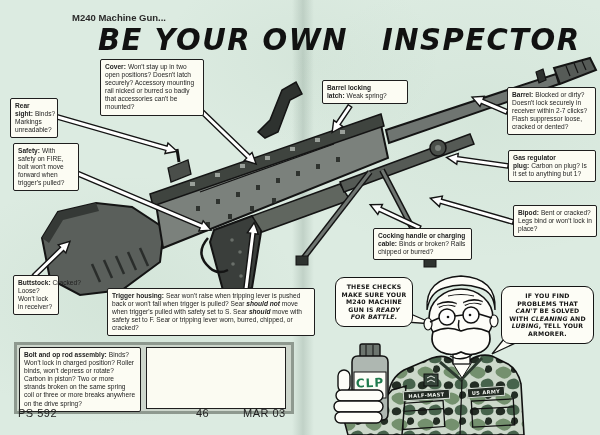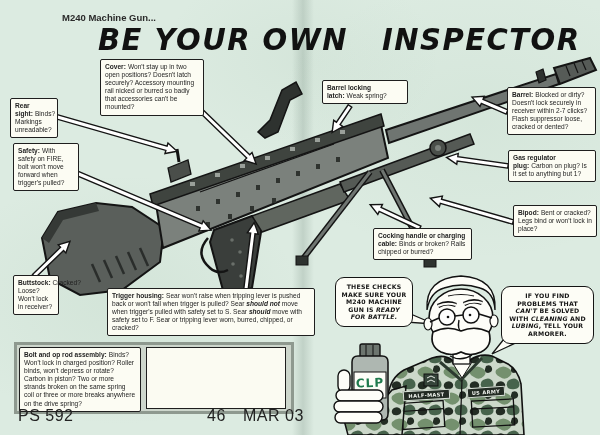--- a/index.html
+++ b/index.html
@@ -6,21 +6,21 @@
   .page{position:relative;width:600px;height:435px;overflow:hidden;
     background:#dcebe1;
     background-image:
       radial-gradient(260px 180px at 120px 300px, rgba(130,170,140,0.10), rgba(0,0,0,0) 70%),
       radial-gradient(300px 200px at 480px 120px, rgba(130,170,140,0.08), rgba(0,0,0,0) 70%),
       radial-gradient(200px 140px at 300px 60px, rgba(120,160,130,0.07), rgba(0,0,0,0) 70%);
     font-family:"Liberation Sans", sans-serif;color:#1c1c1c;}
   .gutter{position:absolute;left:292px;top:0;width:22px;height:435px;
     background:linear-gradient(to right, rgba(0,0,0,0), rgba(70,95,82,0.18) 50%, rgba(0,0,0,0));}
   .art{position:absolute;left:0;top:0;}
-  .kicker{position:absolute;left:14px;top:12px;font-size:9.5px;font-weight:bold;color:#2a2a2a;padding-left:48px;}
+  .kicker{position:absolute;left:24px;top:12px;font-size:9.5px;font-weight:bold;color:#2a2a2a;padding-left:48px;}
   .title{position:absolute;left:98px;top:22px;margin:0;font-family:"DejaVu Sans", sans-serif;
     font-style:italic;font-weight:800;font-size:29px;letter-spacing:1.5px;color:#111;
     display:flex;gap:34px;white-space:nowrap;transform:scaleY(1.05);}
   .callout{position:absolute;background:#fcfcf3;border:1px solid #1e1e1e;border-radius:2px;
     padding:3px 4px;font-size:6.6px;line-height:8.1px;color:#1e1e1e;box-sizing:border-box;}
   .callout .cl{font-weight:bold;margin-right:2px;}
   .callout .em{font-weight:bold;font-style:italic;}
   .panel{position:absolute;left:14px;top:342px;width:280px;height:72px;background:#cdd6cc;
     border:3px solid #8e998f;box-sizing:border-box;}
   .panel-img{position:absolute;left:146px;top:347px;width:140px;height:62px;background:#fbfbf2;
@@ -28,21 +28,21 @@
   .bubble{position:absolute;background:#fdfdf6;border:1.3px solid #141414;border-radius:9px;
     padding:5px 4px;font-family:"DejaVu Sans", sans-serif;font-weight:bold;font-size:6.2px;
     line-height:7.6px;text-align:center;letter-spacing:0.2px;color:#141414;box-sizing:border-box;}
   .bubble .bem{font-style:italic;}
   .tape{position:absolute;background:#232b24;color:#f2f5f0;border:1px solid #d9e2d8;
     font-family:"DejaVu Sans", sans-serif;font-weight:bold;font-size:5px;line-height:8px;
     text-align:center;letter-spacing:0.4px;box-sizing:border-box;}
   .clp{position:absolute;left:354px;top:376px;width:32px;text-align:center;
     font-family:"DejaVu Sans", sans-serif;font-weight:800;font-size:12px;letter-spacing:1px;
     color:#1f7a4d;transform:rotate(-2deg);}
-  .footer-item{position:absolute;top:407px;font-size:16px;color:#222;letter-spacing:0.5px;}
+  .footer-item{position:absolute;top:407px;font-size:11px;color:#222;letter-spacing:0.5px;}
 </style>
 </head>
 <body>
 
 <div class="page">
 
   <div class="gutter"></div>
 
   <svg class="art" width="600" height="435" viewBox="0 0 600 435">
     <defs>
@@ -294,16 +294,16 @@
   </div>
   <div class="bubble" style="left:501px;top:286px;width:93px">
     <span>IF YOU FIND PROBLEMS THAT </span><span class="bem">CAN'T</span><span> BE SOLVED WITH </span><span class="bem">CLEANING</span><span> AND </span><span class="bem">LUBING</span><span>, TELL YOUR ARMORER.</span>
   </div>
 
   <div class="tape" style="left:403px;top:390px;width:47px;transform:rotate(-3deg)">HALF-MAST</div>
   <div class="tape" style="left:467px;top:387px;width:38px;transform:rotate(-4deg)">US ARMY</div>
   <div class="clp">CLP</div>
 
   <span class="footer-item" style="left:18px">PS 592</span>
-  <span class="footer-item" style="left:207px">46</span>
+  <span class="footer-item" style="left:196px">46</span>
   <span class="footer-item" style="left:243px">MAR 03</span>
 
 </div>
 
 </body></html>

